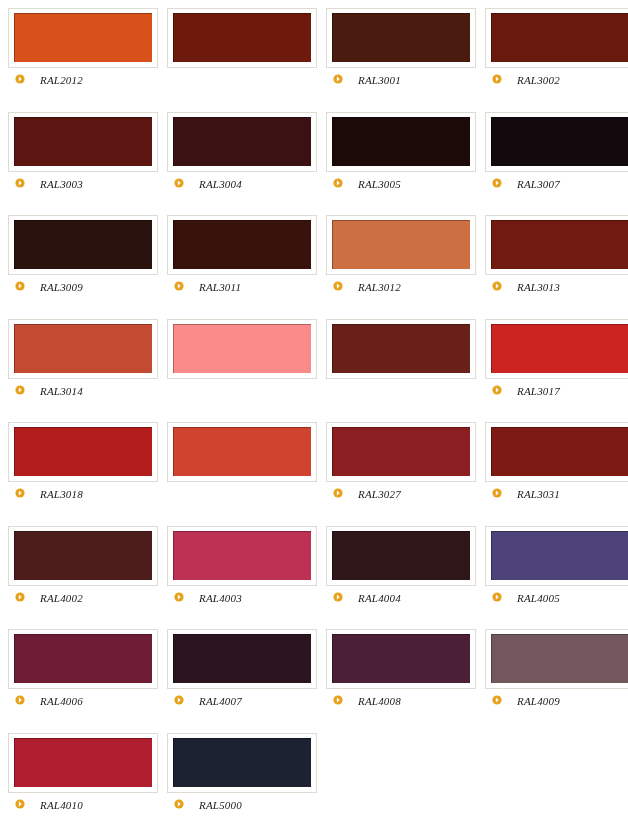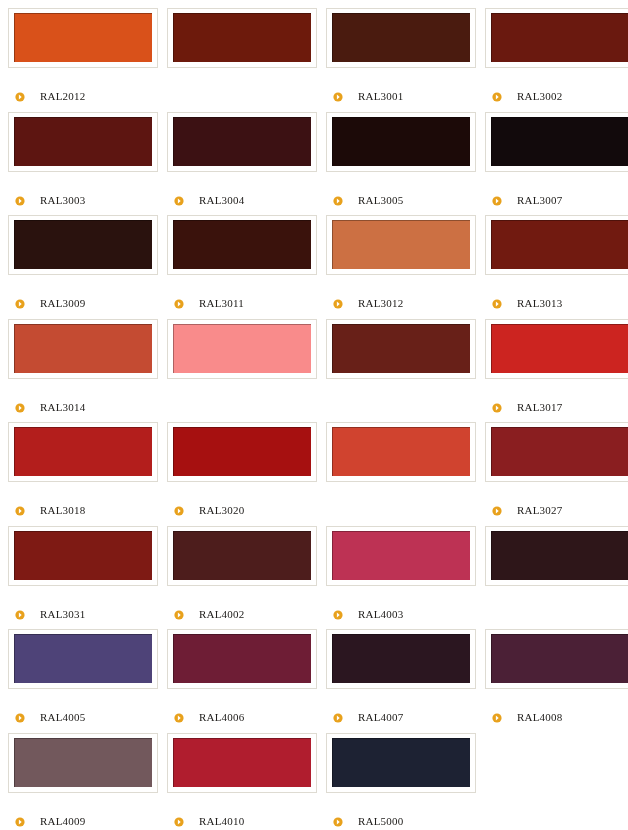--- a/index.html
+++ b/index.html
@@ -45,24 +45,25 @@
   .swatch-color {
     width: 100%;
     height: 100%;
     box-sizing: border-box;
     border-top: 1px solid rgba(0,0,0,0.30);
     border-left: 1px solid rgba(0,0,0,0.30);
   }
 
   .swatch-label-row {
     display: flex;
-    align-items: flex-end;
+    align-items: flex-start;
     height: 28px;
     padding-left: 7px;
     margin-top: 6px;
+    font-style: italic;
   }
 
   .arrow-icon {
     width: 10px;
     height: 10px;
     flex: 0 0 10px;
     display: block;
   }
 
   .swatch-name {
@@ -257,32 +258,20 @@
       <div class="swatch-label-row">
         <svg class="arrow-icon" viewBox="0 0 10 10">
           <circle cx="5" cy="5" r="4.6" fill="#E8A11C"></circle>
           <path d="M3.9 2.6 L6.7 5 L3.9 7.4 Z" fill="#ffffff"></path>
         </svg>
         <span class="swatch-name">RAL3018</span>
       </div>
     </div>
     <div class="swatch-card">
       <div class="swatch-frame">
-        <div class="swatch-color" style="background-color: rgb(166, 16, 16);"></div>
-      </div>
-      <div class="swatch-label-row">
-        <svg class="arrow-icon" viewBox="0 0 10 10">
-          <circle cx="5" cy="5" r="4.6" fill="#E8A11C"></circle>
-          <path d="M3.9 2.6 L6.7 5 L3.9 7.4 Z" fill="#ffffff"></path>
-        </svg>
-        <span class="swatch-name">RAL3020</span>
-      </div>
-    </div>
-    <div class="swatch-card">
-      <div class="swatch-frame">
         <div class="swatch-color" style="background-color: rgb(208, 67, 47);"></div>
       </div>
     </div>
     <div class="swatch-card">
       <div class="swatch-frame">
         <div class="swatch-color" style="background-color: rgb(138, 30, 32);"></div>
       </div>
       <div class="swatch-label-row">
         <svg class="arrow-icon" viewBox="0 0 10 10">
           <circle cx="5" cy="5" r="4.6" fill="#E8A11C"></circle>
@@ -324,20 +313,27 @@
           <circle cx="5" cy="5" r="4.6" fill="#E8A11C"></circle>
           <path d="M3.9 2.6 L6.7 5 L3.9 7.4 Z" fill="#ffffff"></path>
         </svg>
         <span class="swatch-name">RAL4003</span>
       </div>
     </div>
     <div class="swatch-card">
       <div class="swatch-frame">
         <div class="swatch-color" style="background-color: rgb(46, 22, 25);"></div>
       </div>
+      <div class="swatch-label-row">
+        <svg class="arrow-icon" viewBox="0 0 10 10">
+          <circle cx="5" cy="5" r="4.6" fill="#E8A11C"></circle>
+          <path d="M3.9 2.6 L6.7 5 L3.9 7.4 Z" fill="#ffffff"></path>
+        </svg>
+        <span class="swatch-name">RAL4004</span>
+      </div>
     </div>
     <div class="swatch-card">
       <div class="swatch-frame">
         <div class="swatch-color" style="background-color: rgb(78, 67, 120);"></div>
       </div>
       <div class="swatch-label-row">
         <svg class="arrow-icon" viewBox="0 0 10 10">
           <circle cx="5" cy="5" r="4.6" fill="#E8A11C"></circle>
           <path d="M3.9 2.6 L6.7 5 L3.9 7.4 Z" fill="#ffffff"></path>
         </svg>

